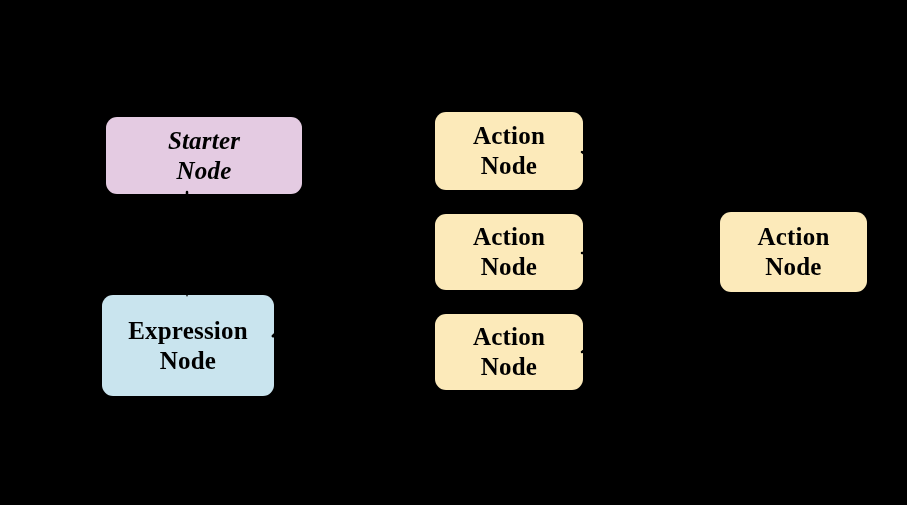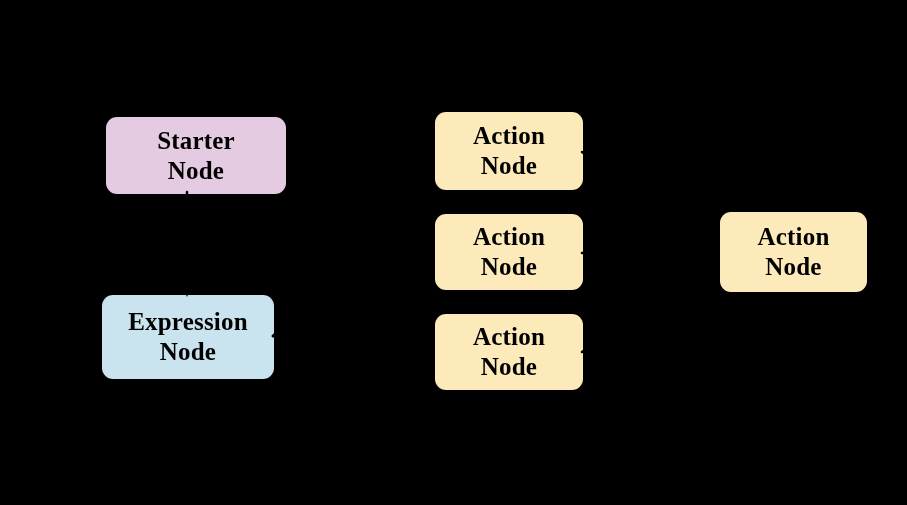--- a/index.html
+++ b/index.html
@@ -36,26 +36,26 @@
     left: 0;
     top: 0;
     pointer-events: none;
   }
 </style>
 </head>
 <body>
 
 <div id="canvas" style="background-color: rgb(0, 0, 0);">
 
-  <div class="node" style="left: 106px; top: 117px; width: 180px; height: 77px; background-color: rgb(228, 203, 226);">
+  <div class="node" style="left: 106px; top: 117px; width: 196px; height: 77px; background-color: rgb(228, 203, 226); font-style: italic;">
     <span class="node-label">Starter
 Node</span>
   </div>
 
-  <div class="node" style="left: 102px; top: 295px; width: 172px; height: 84px; background-color: rgb(201, 228, 238);">
+  <div class="node" style="left: 102px; top: 295px; width: 172px; height: 101px; background-color: rgb(201, 228, 238);">
     <span class="node-label">Expression
 Node</span>
   </div>
 
   <div class="node" style="left: 435px; top: 112px; width: 148px; height: 78px; background-color: rgb(252, 234, 186);">
     <span class="node-label">Action
 Node</span>
   </div>
 
   <div class="node" style="left: 435px; top: 214px; width: 148px; height: 76px; background-color: rgb(252, 234, 186);">

